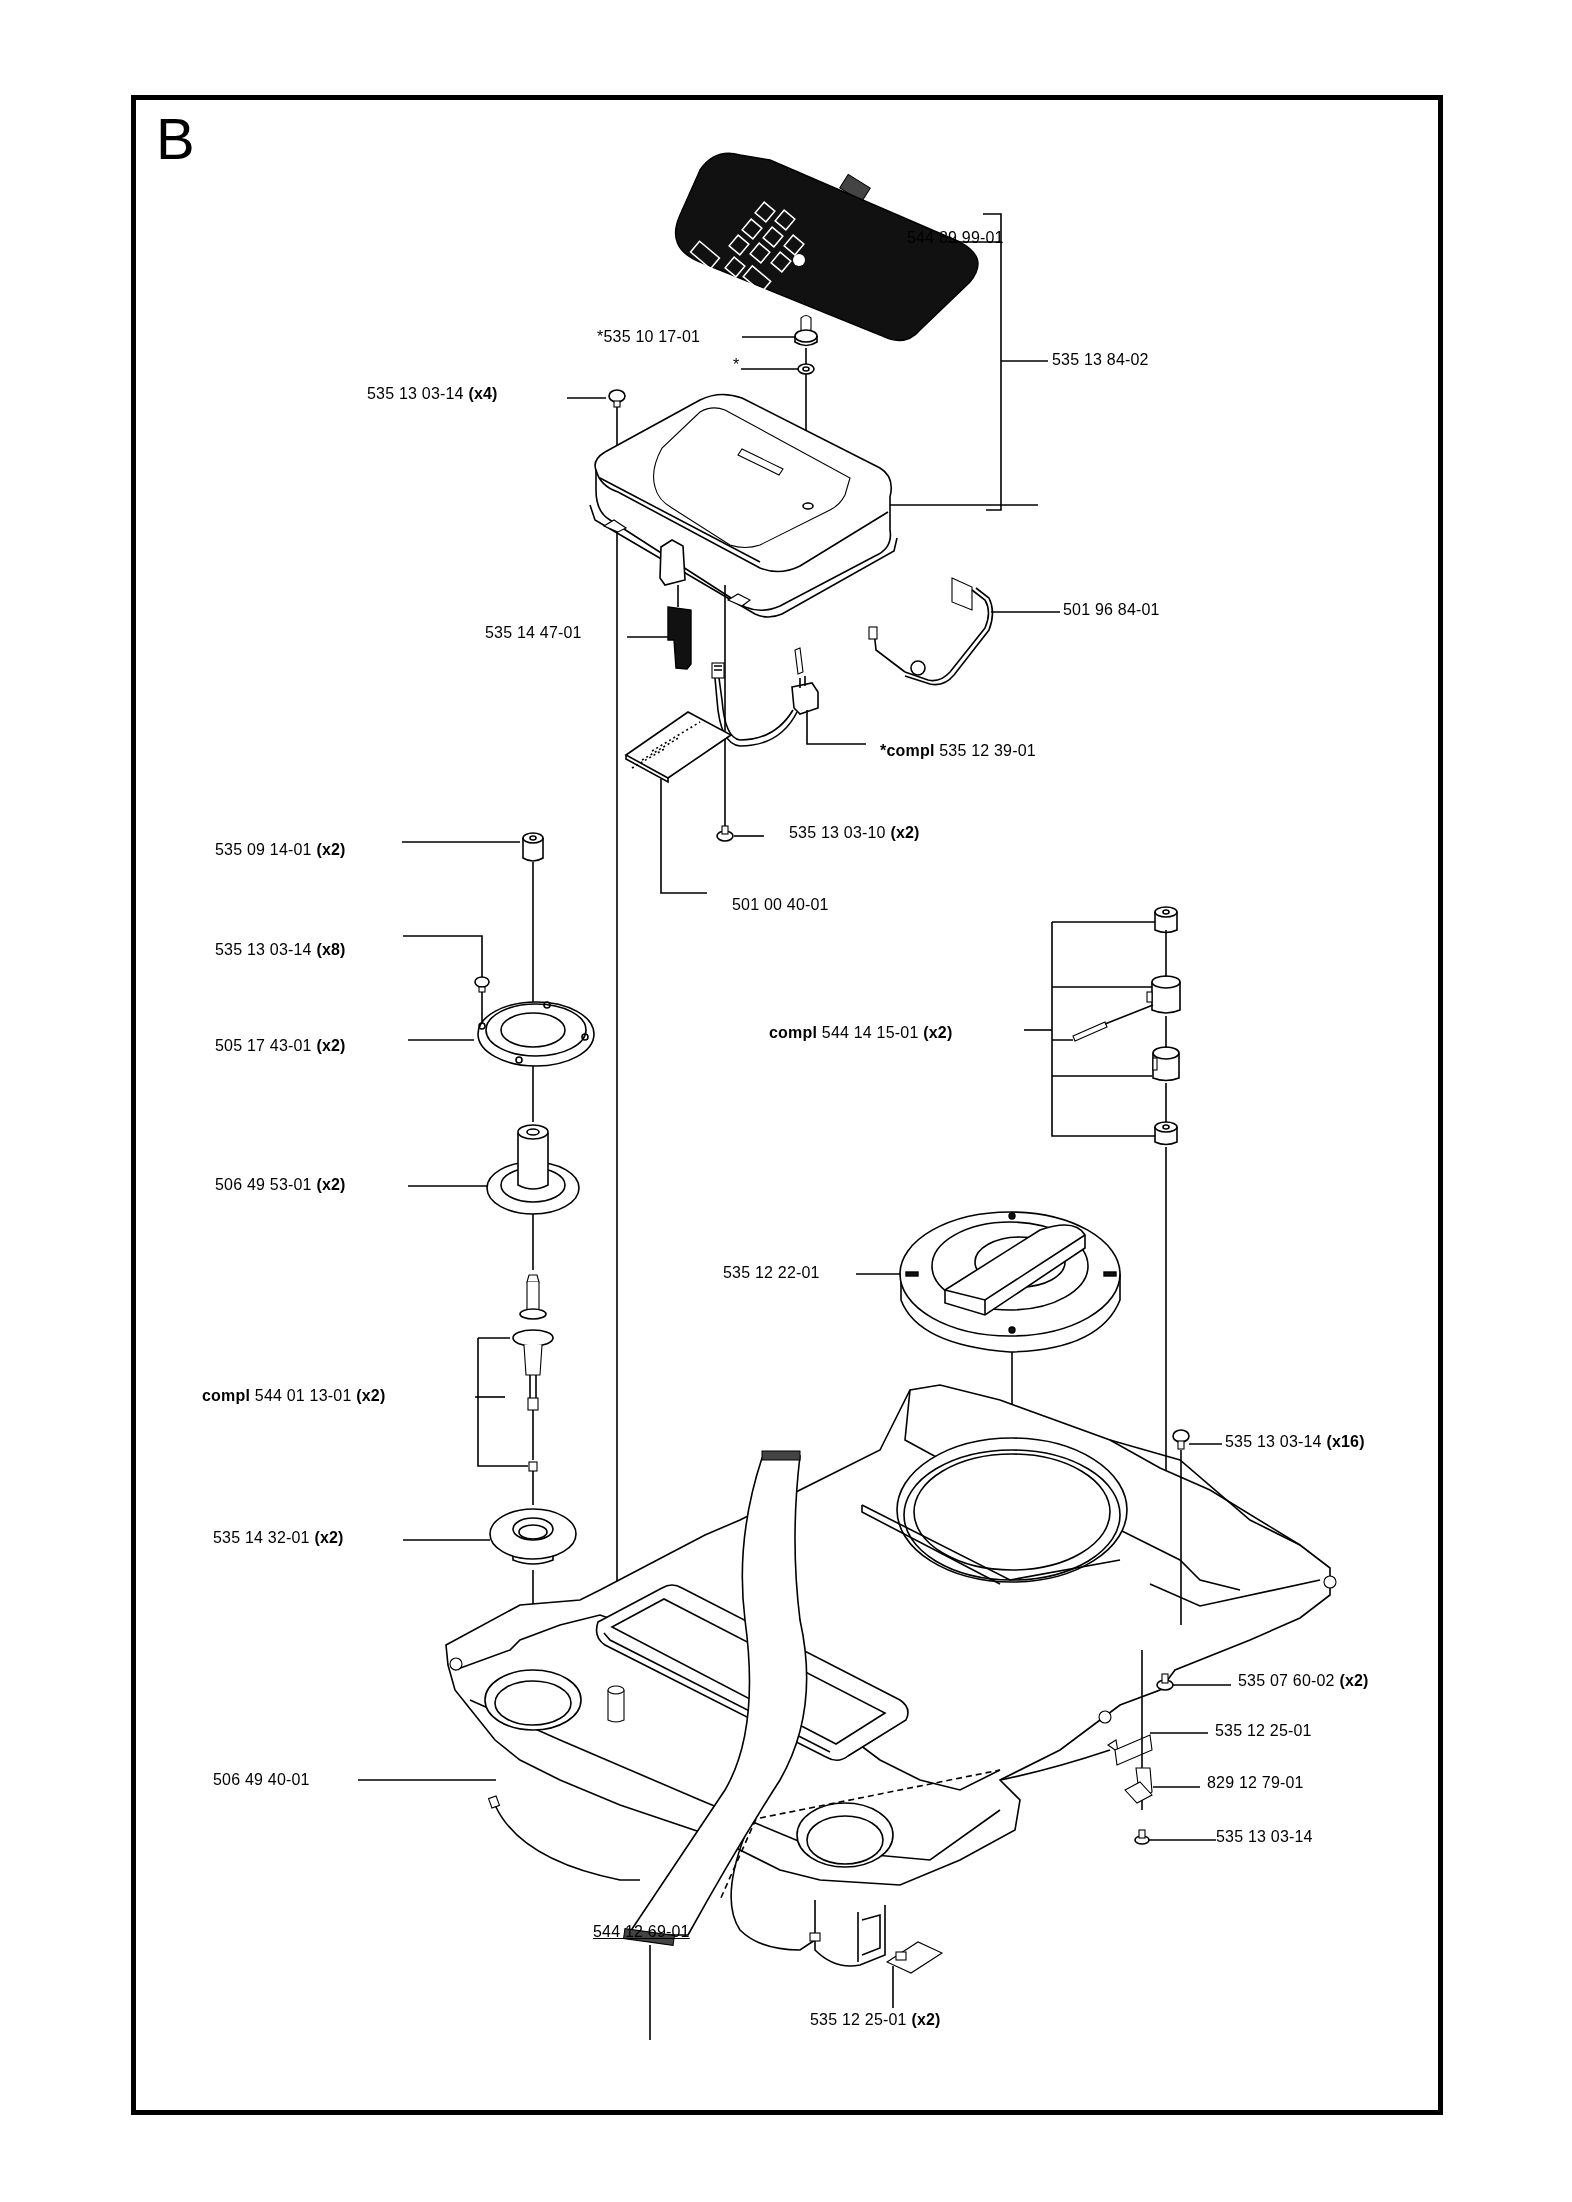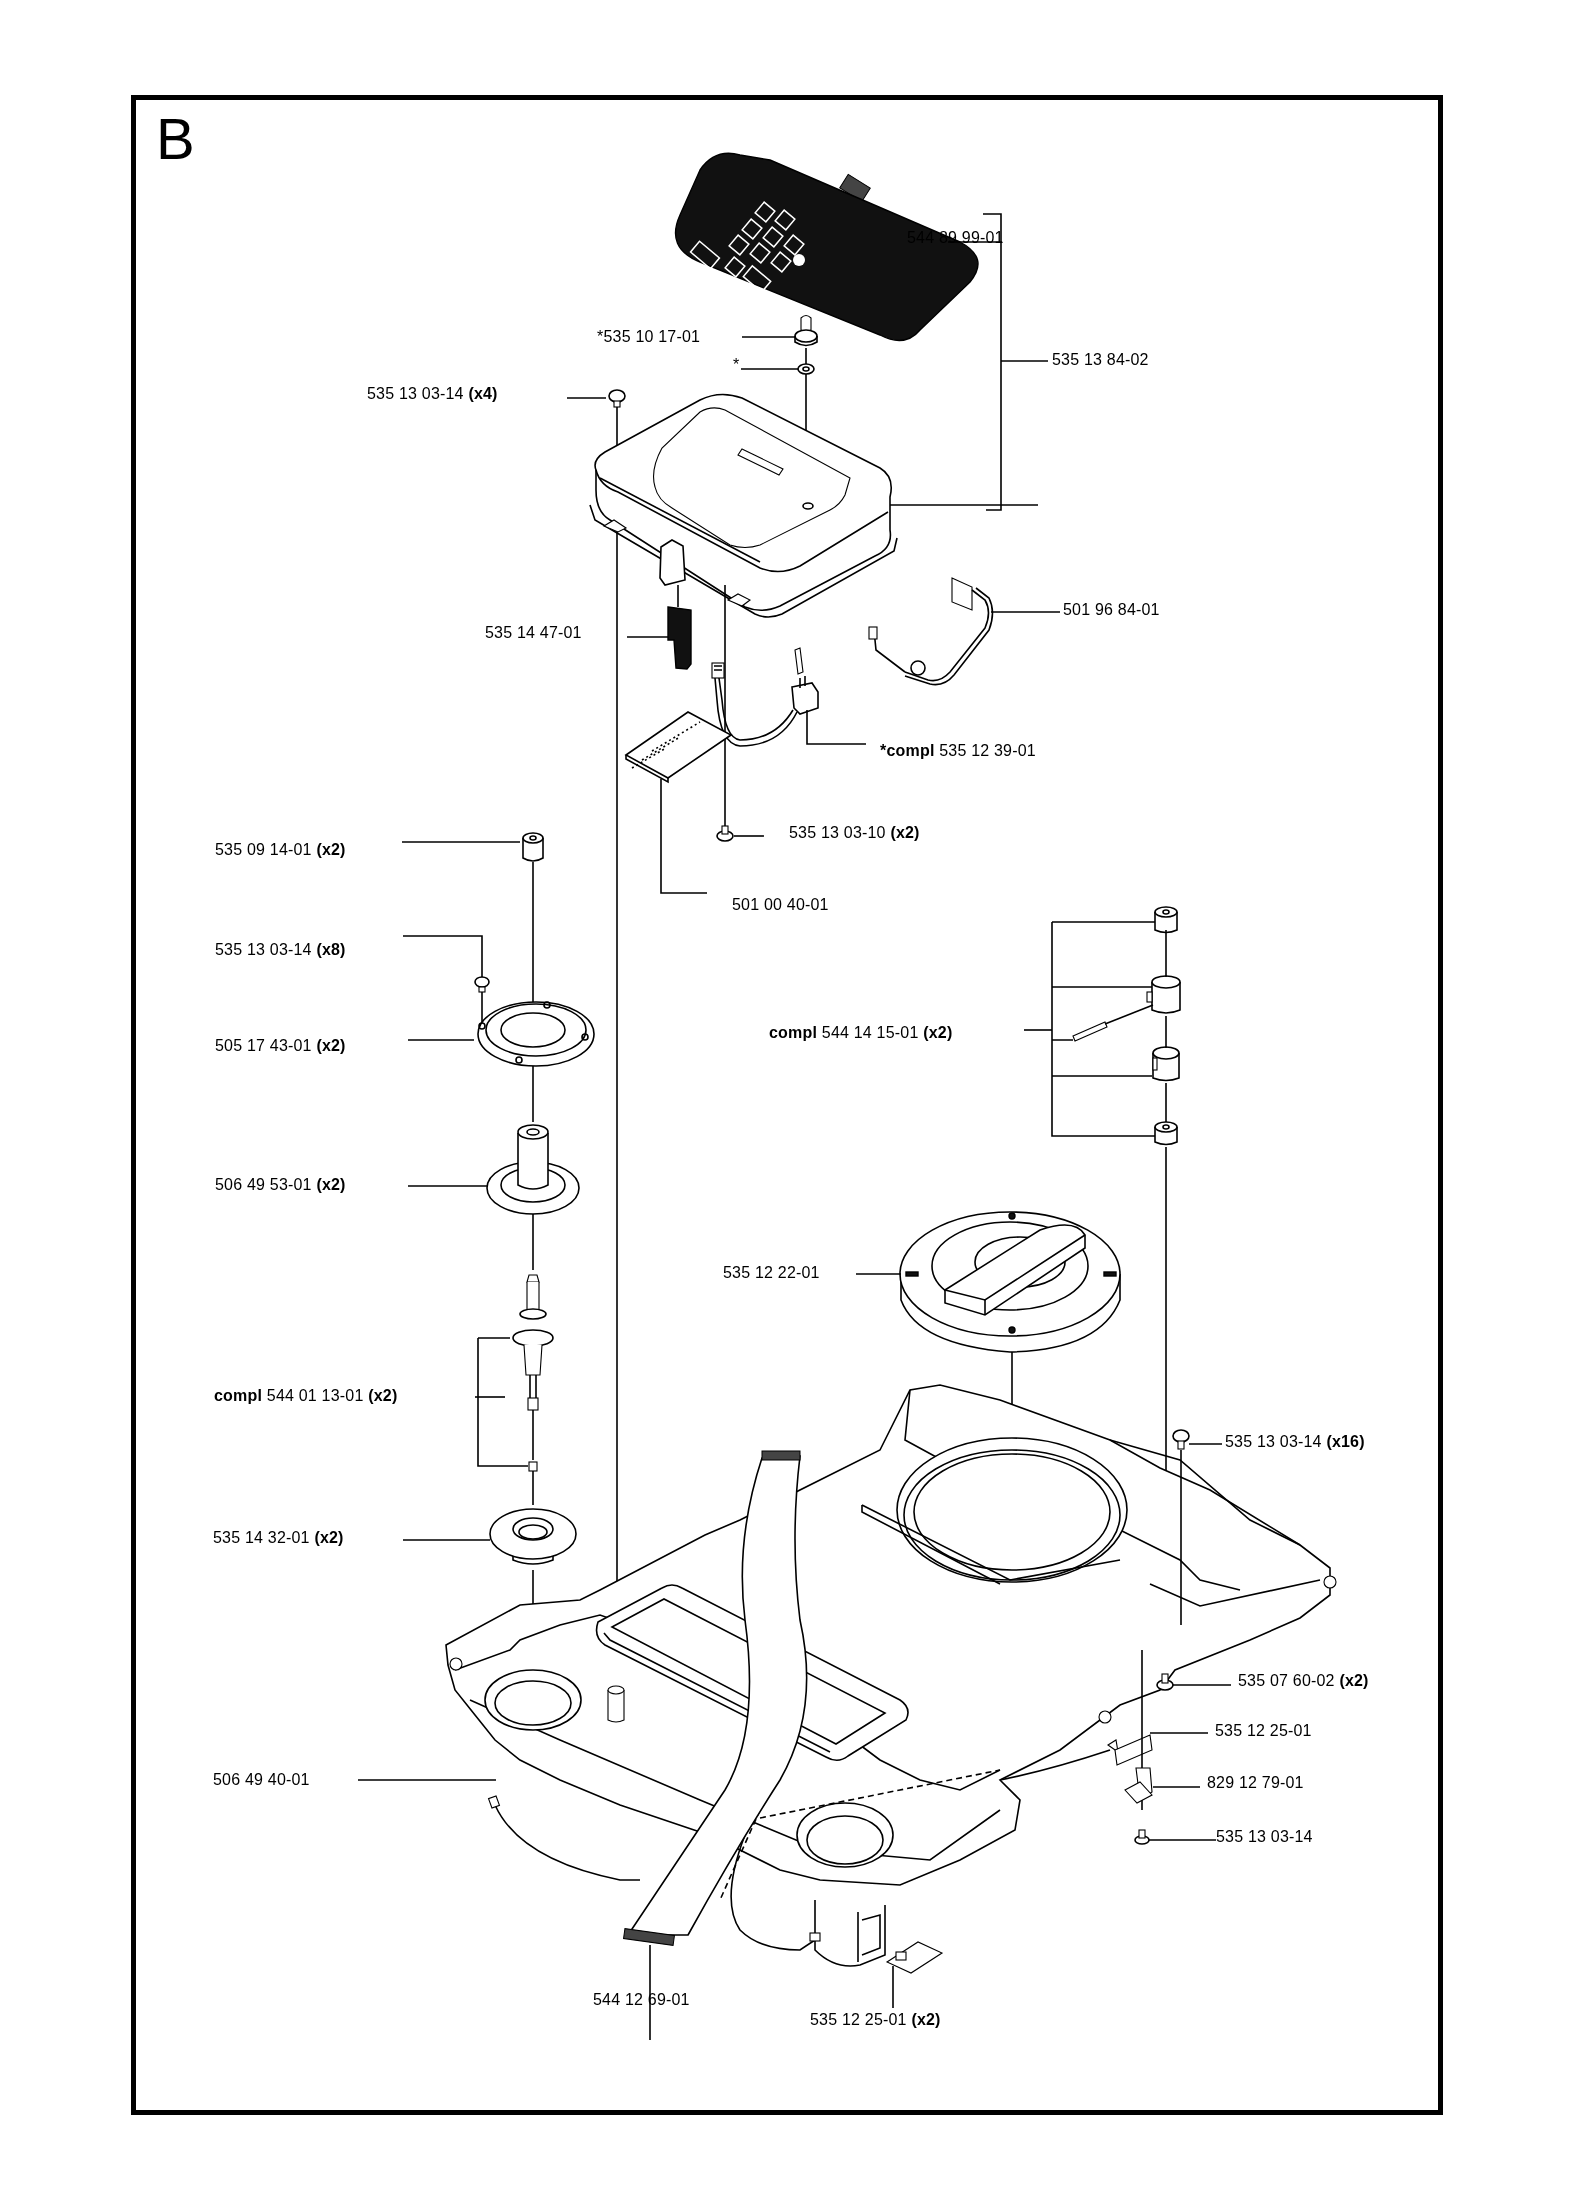--- a/index.html
+++ b/index.html
@@ -318,24 +318,24 @@
 <div class="lbl" style="left:367px; top:386px;"><span>535 13 03-14</span> <b>(x4)</b></div>
 <div class="lbl" style="left:485px; top:625px;"><span>535 14 47-01</span></div>
 <div class="lbl" style="left:1063px; top:602px;"><span>501 96 84-01</span></div>
 <div class="lbl" style="left:880px; top:743px;"><b>*compl</b> <span>535 12 39-01</span></div>
 <div class="lbl" style="left:789px; top:825px;"><span>535 13 03-10</span> <b>(x2)</b></div>
 <div class="lbl" style="left:732px; top:897px;"><span>501 00 40-01</span></div>
 <div class="lbl" style="left:215px; top:842px;"><span>535 09 14-01</span> <b>(x2)</b></div>
 <div class="lbl" style="left:215px; top:936px;margin-top:6px;"><span>535 13 03-14</span> <b>(x8)</b></div>
 <div class="lbl" style="left:215px; top:1030px;margin-top:8px;"><span>505 17 43-01</span> <b>(x2)</b></div>
 <div class="lbl" style="left:215px; top:1177px;"><span>506 49 53-01</span> <b>(x2)</b></div>
-<div class="lbl" style="left:214px; top:1388px;"><b>compl</b> <span>544 01 13-01</span> <b>(x2)</b></div>
+<div class="lbl" style="left:202px; top:1388px;"><b>compl</b> <span>544 01 13-01</span> <b>(x2)</b></div>
 <div class="lbl" style="left:213px; top:1530px;"><span>535 14 32-01</span> <b>(x2)</b></div>
 <div class="lbl" style="left:213px; top:1772px;"><span>506 49 40-01</span></div>
 <div class="lbl" style="left:769px; top:1025px;text-align:right;"><b>compl</b> <span>544 14 15-01</span> <b>(x2)</b></div>
 <div class="lbl" style="left:723px; top:1265px;"><span>535 12 22-01</span></div>
 <div class="lbl" style="left:1225px; top:1434px;"><span>535 13 03-14</span> <b>(x16)</b></div>
 <div class="lbl" style="left:1238px; top:1673px;"><span>535 07 60-02</span> <b>(x2)</b></div>
 <div class="lbl" style="left:1215px; top:1723px;"><span>535 12 25-01</span></div>
 <div class="lbl" style="left:1207px; top:1775px;"><span>829 12 79-01</span></div>
 <div class="lbl" style="left:1216px; top:1829px;"><span>535 13 03-14</span></div>
-<div class="lbl" style="left:593px; top:1992px;"><span>544 12 69-01</span></div>
+<div class="lbl" style="left:593px; top:1924px;text-decoration:underline;"><span>544 12 69-01</span></div>
 <div class="lbl" style="left:810px; top:2012px;"><span>535 12 25-01</span> <b>(x2)</b></div>
 
 </body></html>

